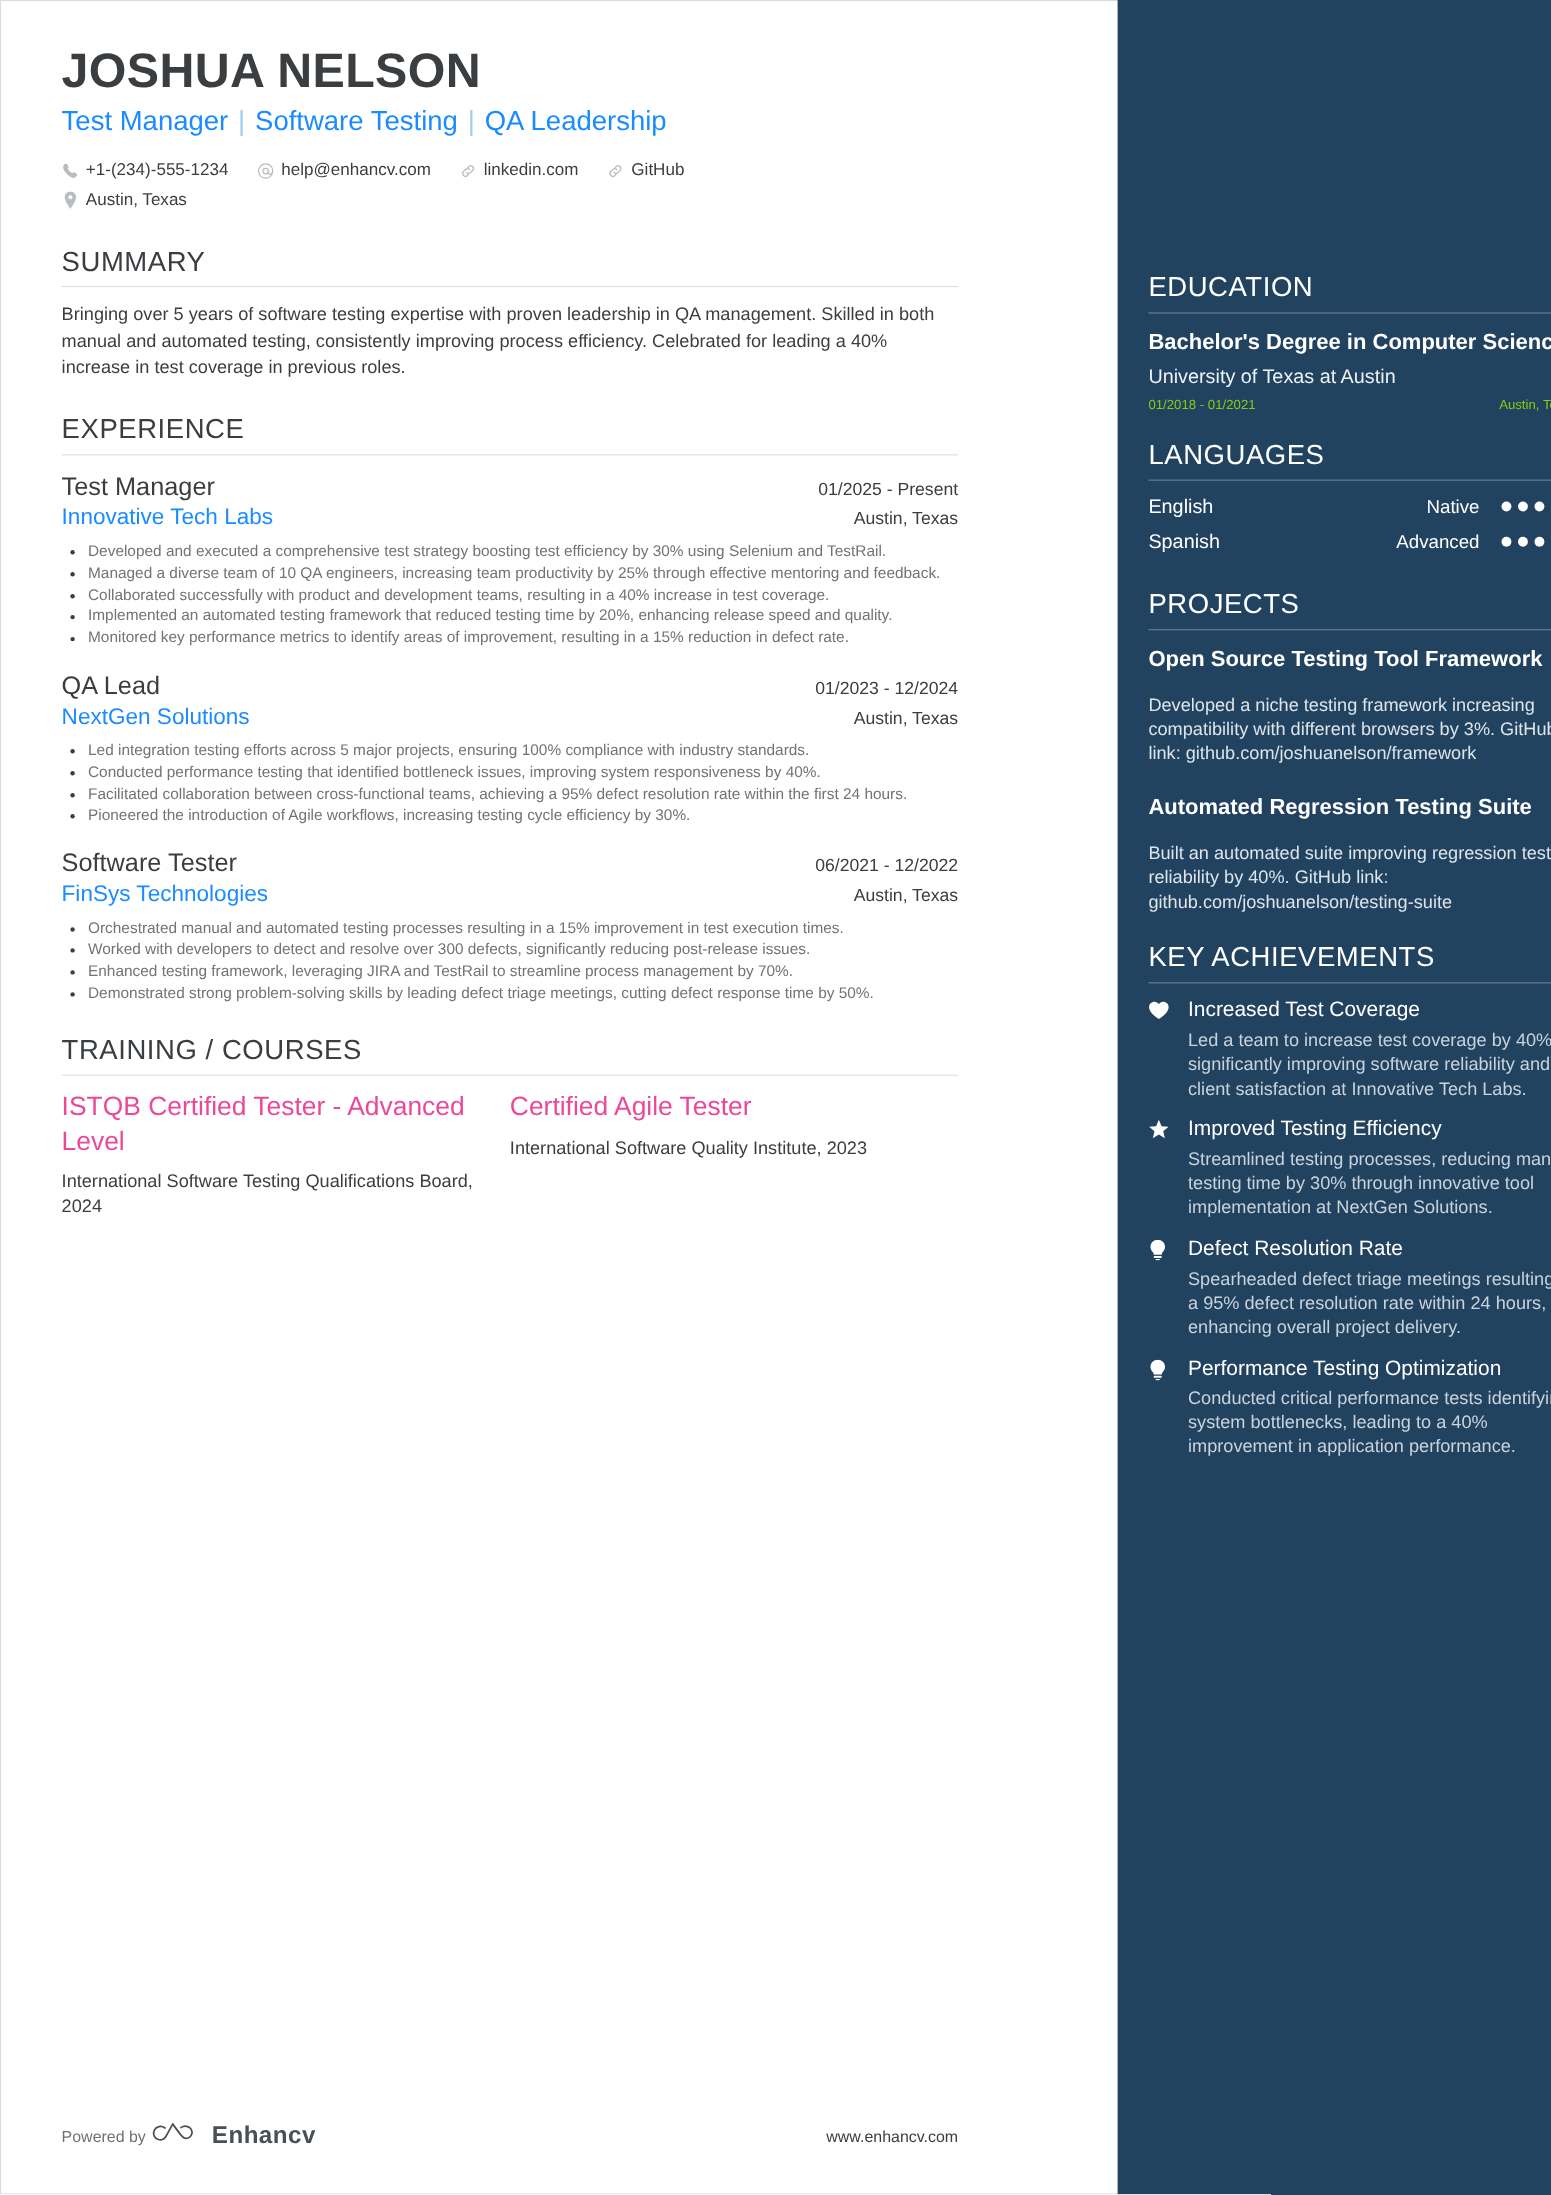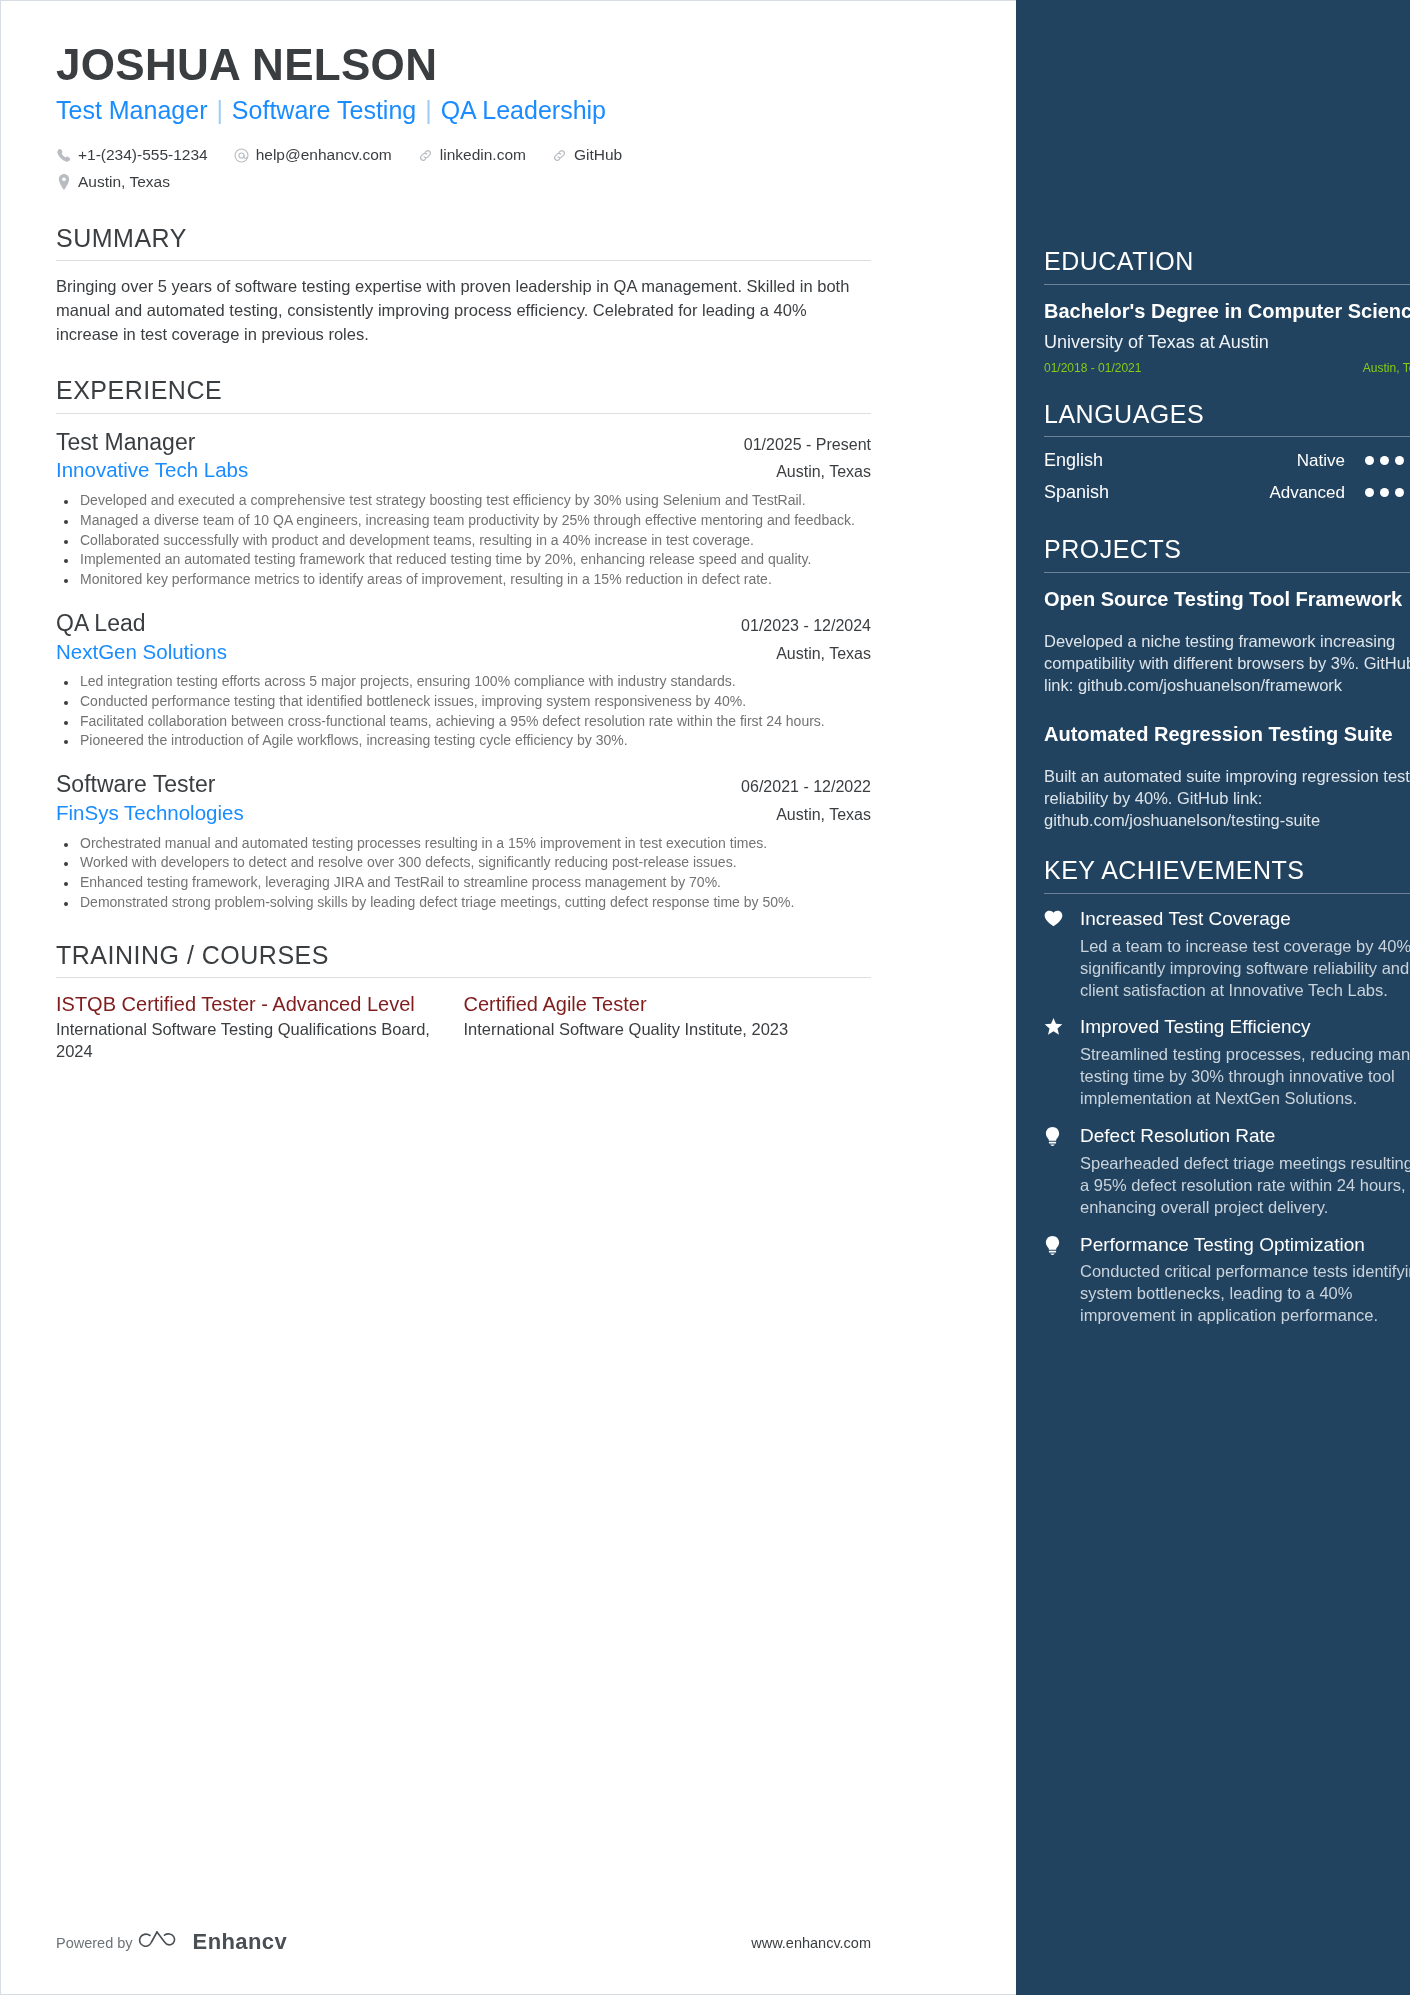--- a/index.html
+++ b/index.html
@@ -173,23 +173,24 @@
     background: #3b3e41;
   }
 
   
   .training-grid {
     display: flex;
     gap: 0;
   }
   .training-col { width: 50%; padding-right: 28px; box-sizing: border-box; }
   .training-name {
-    font-size: 20px;
-    color: #7f1d1d;
+    font-size: 24px;
+    color: #ec4899;
     line-height: 1.28;
+    margin-bottom: 10px;
   }
   .training-org {
     font-size: 16.5px;
     color: #3b3e41;
     line-height: 1.34;
   }
 
   
   .footer {
     position: absolute;

